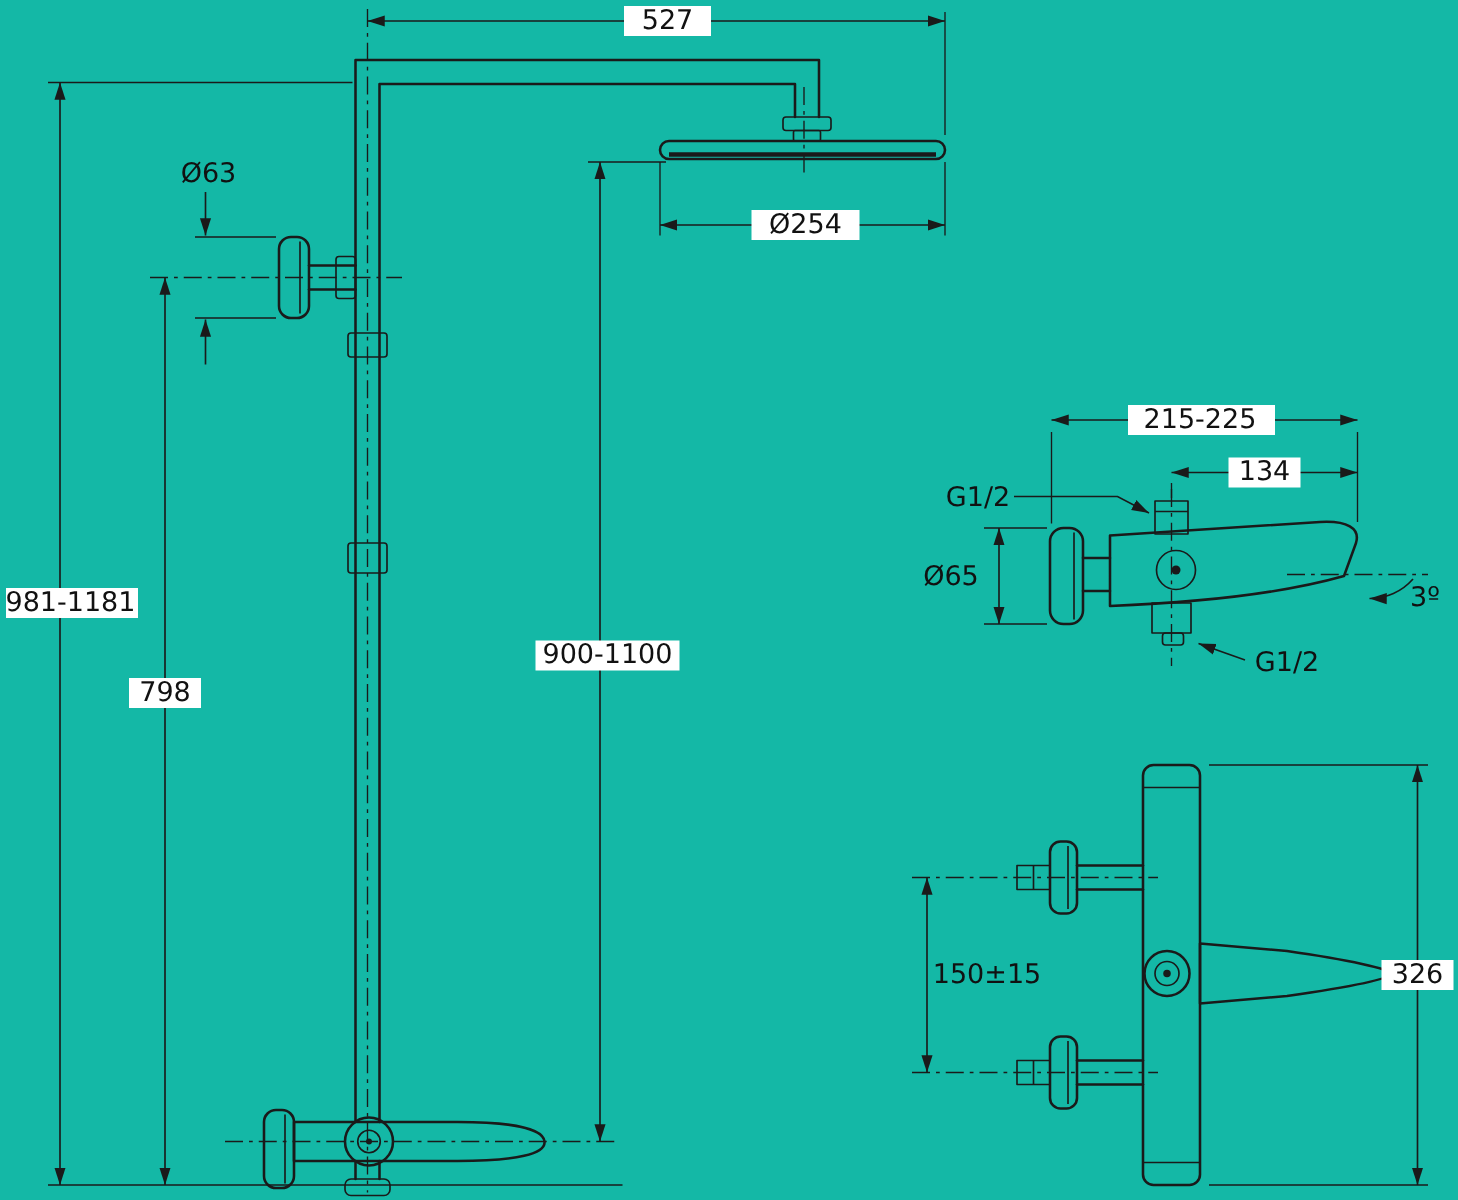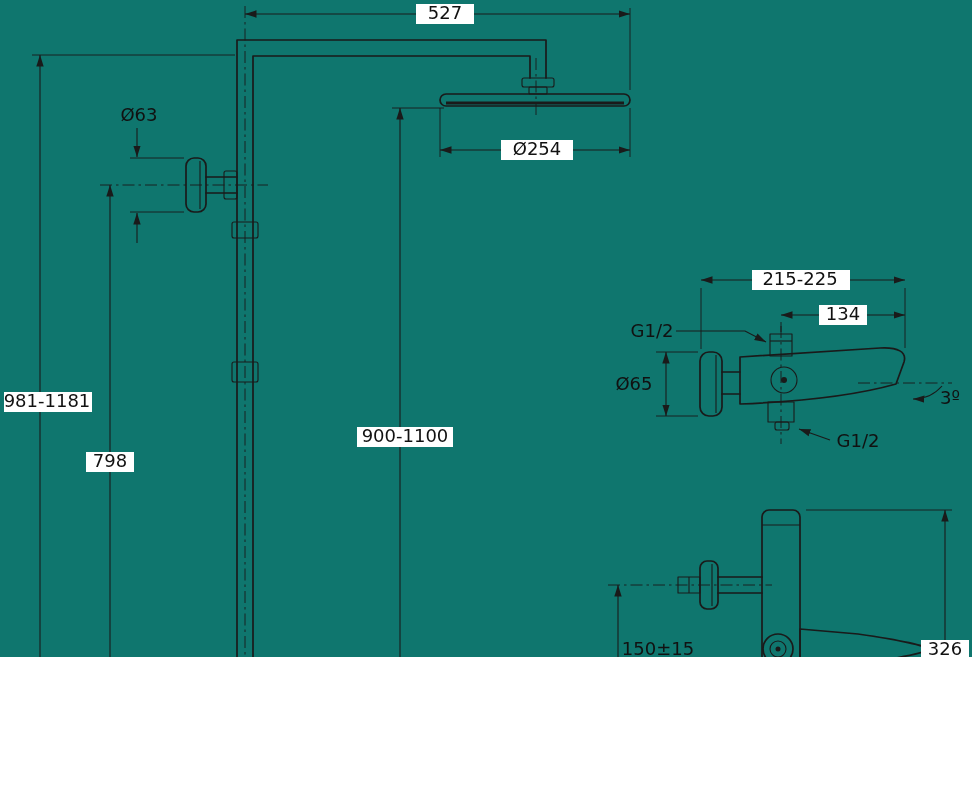--- a/index.html
+++ b/index.html
@@ -1,16 +1,16 @@
 <!DOCTYPE html>
 <html><head>
 <meta charset="utf-8">
 <style>
   html,body{margin:0;padding:0;background:#ffffff;}
-  .page{position:relative;width:972px;height:657px;background:#0f766e;overflow:hidden;}
+  .page{position:relative;width:972px;height:800px;background:#14b8a6;overflow:hidden;}
   svg{display:block;}
   .obj{fill:none;stroke:#1a1a1a;stroke-width:1.7;stroke-linejoin:round;stroke-linecap:round;}
   .obj2{fill:none;stroke:#1a1a1a;stroke-width:1.1;stroke-linejoin:round;}
   .thick{fill:none;stroke:#1a1a1a;stroke-width:3;}
   .dim{fill:none;stroke:#1a1a1a;stroke-width:1.1;}
   .ext{fill:none;stroke:#1a1a1a;stroke-width:0.9;}
   .cl{fill:none;stroke:#1a1a1a;stroke-width:0.9;stroke-dasharray:12 4 2.5 4;}
   .bg{fill:#ffffff;stroke:none;}
   .fillc{fill:#1a1a1a;stroke:none;}
   .lbl{font-family:"DejaVu Sans","Liberation Sans",sans-serif;font-size:18px;fill:#111111;text-anchor:middle;}

